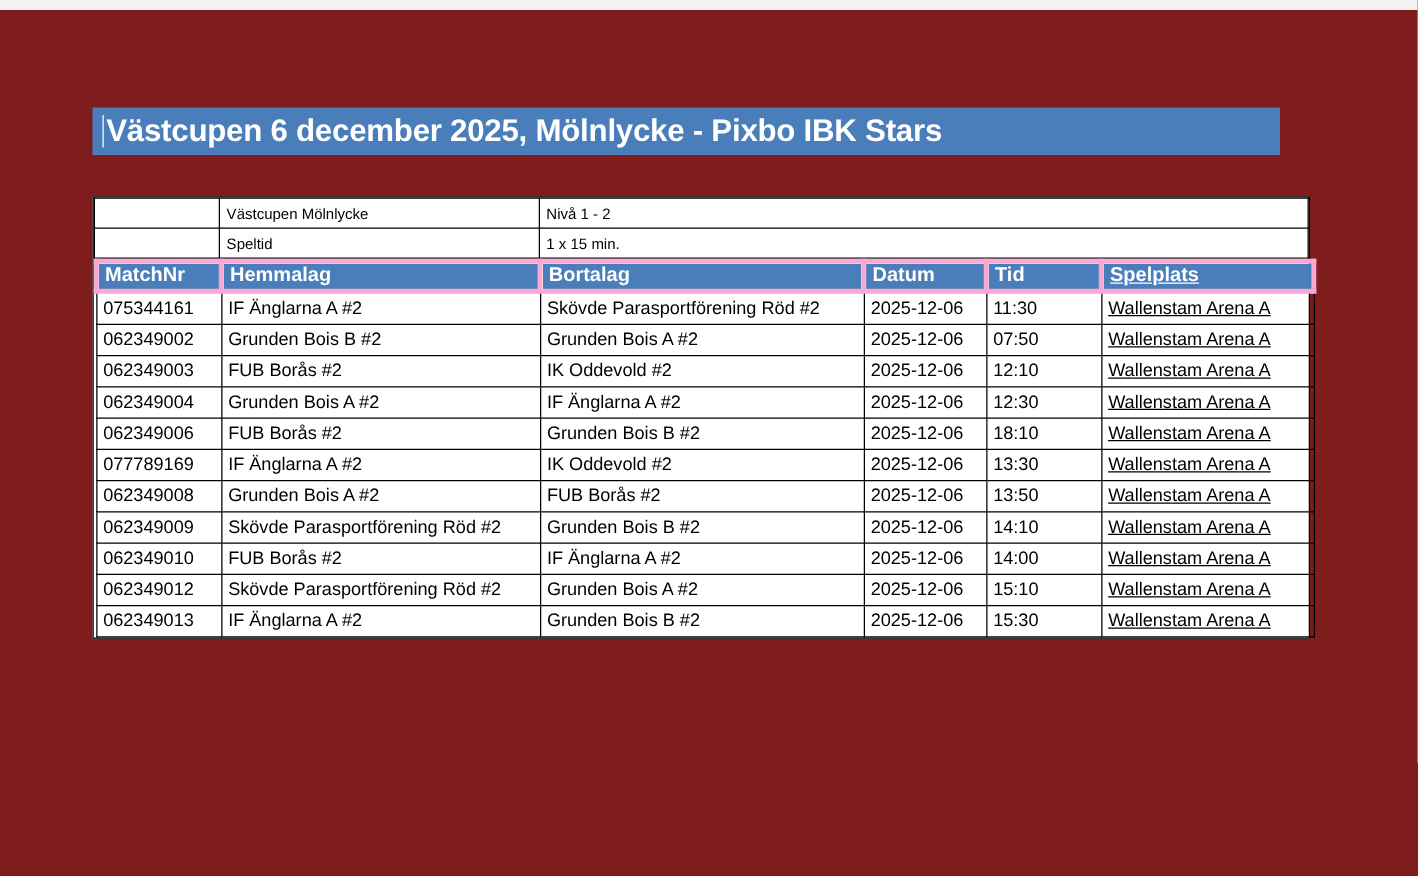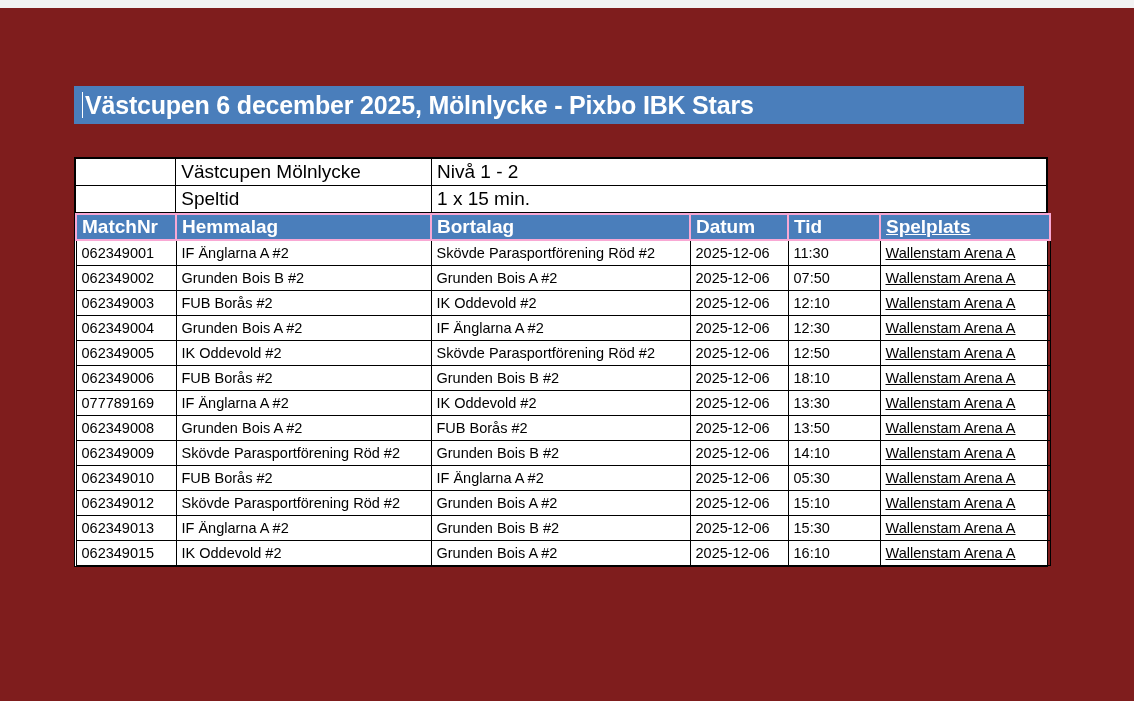--- a/index.html
+++ b/index.html
@@ -74,45 +74,45 @@
     box-sizing: border-box;
     text-align: left;
     font-weight: normal;
     white-space: nowrap;
     overflow: hidden;
   }
   
   .inforow td {
     border: none;
     font-weight: bold;
-    font-size: 19px;
+    font-size: 12px;
     height: 31px;
     padding-left: 6px;
   }
   .info-blank {
     width: 100px;
   }
   .info-label {
     width: 255px;
   }
   .info-value {
     width: 613px;
   }
   .infowrap {
     border-bottom: 1px solid #000000;
   }
   
   thead.hdr th {
     background: #4a7ebb;
     color: #ffffff;
     font-weight: bold;
-    font-size: 19px;
+    font-size: 16px;
     height: 22px;
     padding: 1px 5px;
-    border: 2px solid #f9a8d4;
+    border: 4px solid #f9a8d4;
   }
   .col-matchnr { width: 100px; }
   .col-hemma   { width: 255px; }
   .col-borta   { width: 259px; }
   .col-datum   { width: 98px; }
   .col-tid     { width: 92px; }
   .col-plats   { width: 170px; text-decoration: underline; }
 
   tbody.rows td {
     font-size: 14.5px;
@@ -155,21 +155,21 @@
           <th class="col-matchnr">MatchNr</th>
           <th class="col-hemma">Hemmalag</th>
           <th class="col-borta">Bortalag</th>
           <th class="col-datum">Datum</th>
           <th class="col-tid">Tid</th>
           <th class="col-plats">Spelplats</th>
         </tr>
       </thead>
       <tbody class="rows" id="match-rows">
           <tr>
-            <td class="col-matchnr">062349001</td>
+            <td class="col-matchnr">075344161</td>
             <td class="col-hemma">IF Änglarna A #2</td>
             <td class="col-borta">Skövde Parasportförening Röd #2</td>
             <td class="col-datum">2025-12-06</td>
             <td class="col-tid">11:30</td>
             <td class="col-plats">Wallenstam Arena A</td>
           </tr>
           <tr>
             <td class="col-matchnr">062349002</td>
             <td class="col-hemma">Grunden Bois B #2</td>
             <td class="col-borta">Grunden Bois A #2</td>
@@ -187,28 +187,20 @@
           </tr>
           <tr>
             <td class="col-matchnr">062349004</td>
             <td class="col-hemma">Grunden Bois A #2</td>
             <td class="col-borta">IF Änglarna A #2</td>
             <td class="col-datum">2025-12-06</td>
             <td class="col-tid">12:30</td>
             <td class="col-plats">Wallenstam Arena A</td>
           </tr>
           <tr>
-            <td class="col-matchnr">062349005</td>
-            <td class="col-hemma">IK Oddevold #2</td>
-            <td class="col-borta">Skövde Parasportförening Röd #2</td>
-            <td class="col-datum">2025-12-06</td>
-            <td class="col-tid">12:50</td>
-            <td class="col-plats">Wallenstam Arena A</td>
-          </tr>
-          <tr>
             <td class="col-matchnr">062349006</td>
             <td class="col-hemma">FUB Borås #2</td>
             <td class="col-borta">Grunden Bois B #2</td>
             <td class="col-datum">2025-12-06</td>
             <td class="col-tid">18:10</td>
             <td class="col-plats">Wallenstam Arena A</td>
           </tr>
           <tr>
             <td class="col-matchnr">077789169</td>
             <td class="col-hemma">IF Änglarna A #2</td>
@@ -231,44 +223,36 @@
             <td class="col-borta">Grunden Bois B #2</td>
             <td class="col-datum">2025-12-06</td>
             <td class="col-tid">14:10</td>
             <td class="col-plats">Wallenstam Arena A</td>
           </tr>
           <tr>
             <td class="col-matchnr">062349010</td>
             <td class="col-hemma">FUB Borås #2</td>
             <td class="col-borta">IF Änglarna A #2</td>
             <td class="col-datum">2025-12-06</td>
-            <td class="col-tid">05:30</td>
+            <td class="col-tid">14:00</td>
             <td class="col-plats">Wallenstam Arena A</td>
           </tr>
           <tr>
             <td class="col-matchnr">062349012</td>
             <td class="col-hemma">Skövde Parasportförening Röd #2</td>
             <td class="col-borta">Grunden Bois A #2</td>
             <td class="col-datum">2025-12-06</td>
             <td class="col-tid">15:10</td>
             <td class="col-plats">Wallenstam Arena A</td>
           </tr>
           <tr>
             <td class="col-matchnr">062349013</td>
             <td class="col-hemma">IF Änglarna A #2</td>
             <td class="col-borta">Grunden Bois B #2</td>
             <td class="col-datum">2025-12-06</td>
             <td class="col-tid">15:30</td>
             <td class="col-plats">Wallenstam Arena A</td>
           </tr>
-          <tr>
-            <td class="col-matchnr">062349015</td>
-            <td class="col-hemma">IK Oddevold #2</td>
-            <td class="col-borta">Grunden Bois A #2</td>
-            <td class="col-datum">2025-12-06</td>
-            <td class="col-tid">16:10</td>
-            <td class="col-plats">Wallenstam Arena A</td>
-          </tr>
         </tbody>
     </table>
 
   </div>
 </div>
 
 </body></html>

